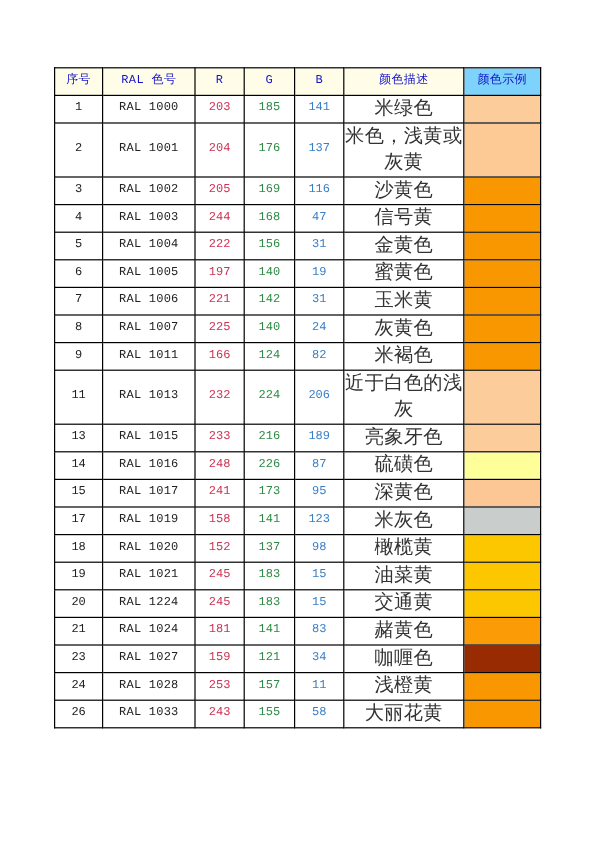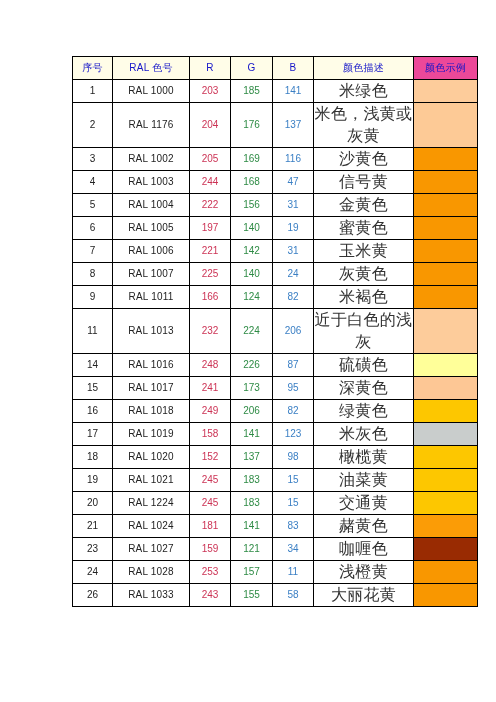--- a/index.html
+++ b/index.html
@@ -14,23 +14,24 @@
     overflow: hidden;
   }
   #page {
     position: relative;
     width: 496px;
     height: 702px;
     background: #ffffff;
   }
   #sheet {
     position: absolute;
-    left: 72px;
+    left: 45px;
     top: 56px;
     width: 351px;
+    font-family: Liberation Mono, monospace;
   }
   table.ral {
     border-collapse: collapse;
     table-layout: fixed;
     width: 405px;
     background: #ffffff;
   }
   table.ral td, table.ral th {
     border: 1px solid #000000;
     padding: 0;
@@ -54,21 +55,21 @@
   thead th {
     background: #fffde8;
     color: #1414c8;
     font-weight: bold;
     font-size: 10px;
     letter-spacing: 0.3px;
     height: 17px;
     line-height: 17px;
   }
   thead th.swatch-head {
-    background: #ec4899;
+    background: #7dd3fc;
   }
   tbody td {
     font-size: 10px;
     color: #222222;
   }
   td.idx   { color: #222222; font-size: 10px; }
   td.code  { color: #222222; font-size: 10px; letter-spacing: 0.2px; }
   td.rv    { color: #cc3355; font-size: 10px; }
   td.gv    { color: #2e8b45; font-size: 10px; }
   td.bv    { color: #3a7fc4; font-size: 10px; }
@@ -114,21 +115,21 @@
             <td class="rv">203</td>
             <td class="gv">185</td>
             <td class="bv">141</td>
             <td class="desc">米绿色</td>
             <td class="swatch">
               <span class="chip" style="background: rgb(253, 204, 155);"></span>
             </td>
           </tr>
           <tr>
             <td class="idx">2</td>
-            <td class="code">RAL 1176</td>
+            <td class="code">RAL 1001</td>
             <td class="rv">204</td>
             <td class="gv">176</td>
             <td class="bv">137</td>
             <td class="desc">米色，浅黄或灰黄</td>
             <td class="swatch">
               <span class="chip" style="background: rgb(253, 202, 150);"></span>
             </td>
           </tr>
           <tr>
             <td class="idx">3</td>
@@ -212,20 +213,31 @@
             <td class="code">RAL 1013</td>
             <td class="rv">232</td>
             <td class="gv">224</td>
             <td class="bv">206</td>
             <td class="desc">近于白色的浅灰</td>
             <td class="swatch">
               <span class="chip" style="background: rgb(253, 204, 155);"></span>
             </td>
           </tr>
           <tr>
+            <td class="idx">13</td>
+            <td class="code">RAL 1015</td>
+            <td class="rv">233</td>
+            <td class="gv">216</td>
+            <td class="bv">189</td>
+            <td class="desc">亮象牙色</td>
+            <td class="swatch">
+              <span class="chip" style="background: rgb(253, 204, 155);"></span>
+            </td>
+          </tr>
+          <tr>
             <td class="idx">14</td>
             <td class="code">RAL 1016</td>
             <td class="rv">248</td>
             <td class="gv">226</td>
             <td class="bv">87</td>
             <td class="desc">硫磺色</td>
             <td class="swatch">
               <span class="chip" style="background: rgb(255, 255, 153);"></span>
             </td>
           </tr>
@@ -234,31 +246,20 @@
             <td class="code">RAL 1017</td>
             <td class="rv">241</td>
             <td class="gv">173</td>
             <td class="bv">95</td>
             <td class="desc">深黄色</td>
             <td class="swatch">
               <span class="chip" style="background: rgb(253, 199, 149);"></span>
             </td>
           </tr>
           <tr>
-            <td class="idx">16</td>
-            <td class="code">RAL 1018</td>
-            <td class="rv">249</td>
-            <td class="gv">206</td>
-            <td class="bv">82</td>
-            <td class="desc">绿黄色</td>
-            <td class="swatch">
-              <span class="chip" style="background: rgb(253, 199, 0);"></span>
-            </td>
-          </tr>
-          <tr>
             <td class="idx">17</td>
             <td class="code">RAL 1019</td>
             <td class="rv">158</td>
             <td class="gv">141</td>
             <td class="bv">123</td>
             <td class="desc">米灰色</td>
             <td class="swatch">
               <span class="chip" style="background: rgb(201, 205, 204);"></span>
             </td>
           </tr>

